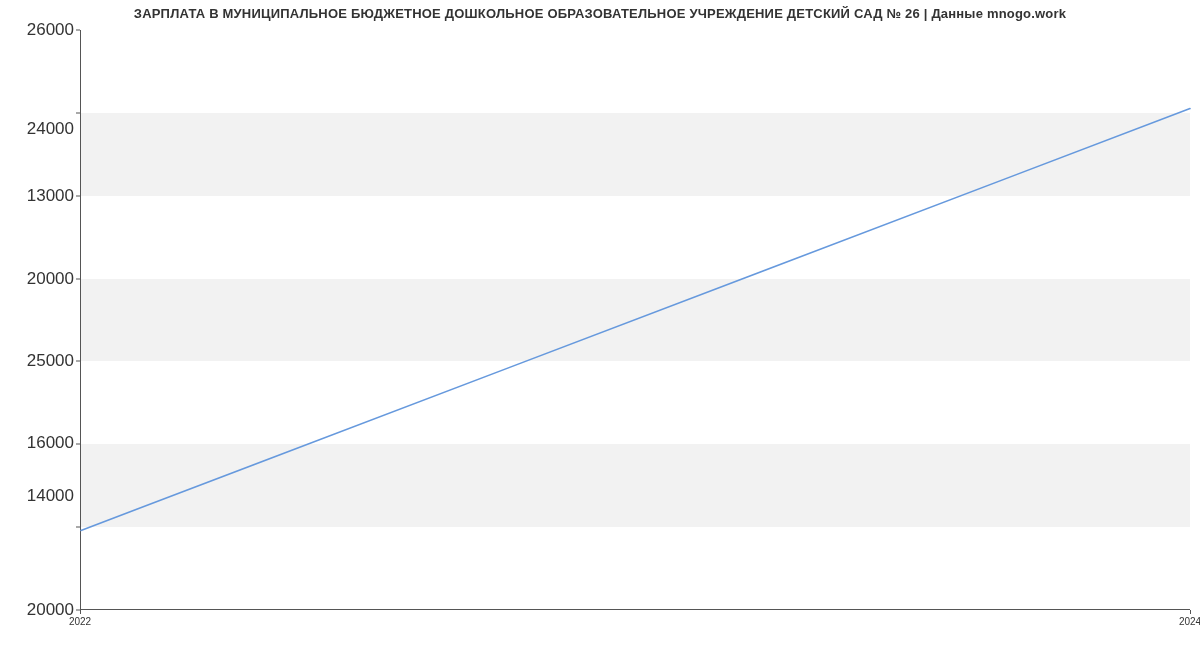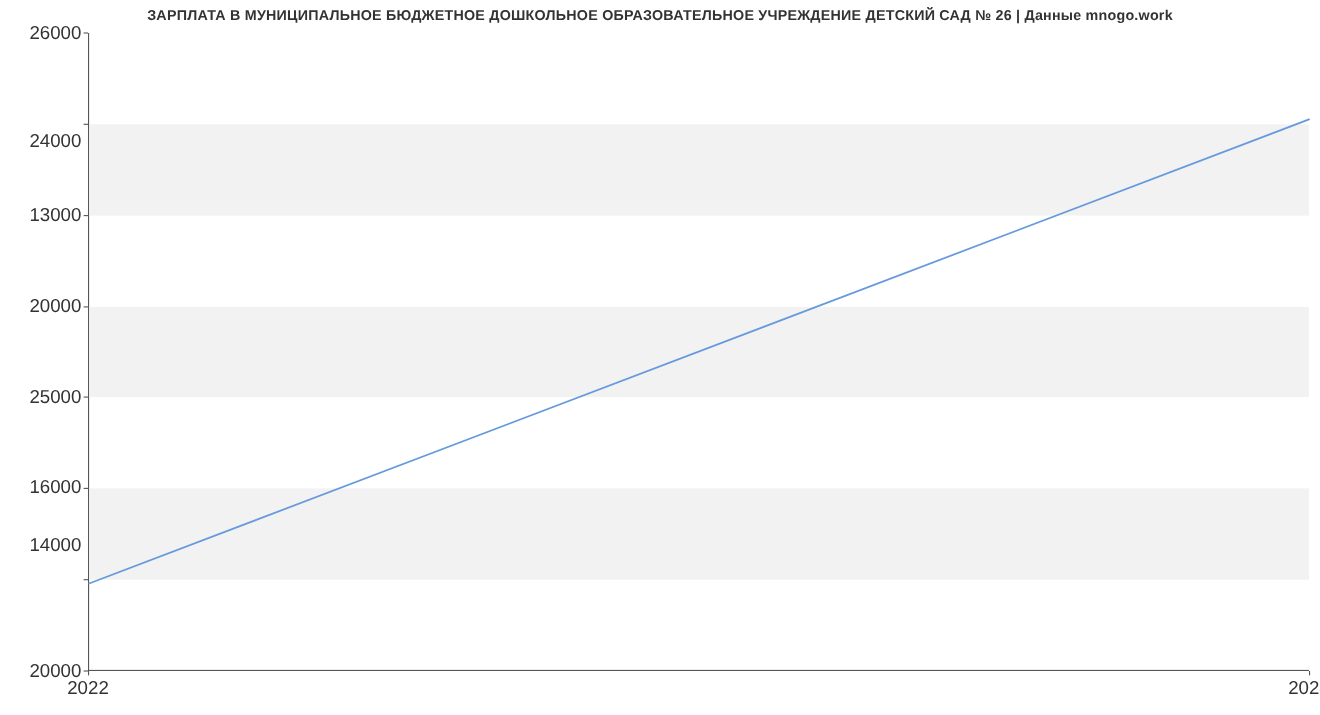--- a/index.html
+++ b/index.html
@@ -57,21 +57,21 @@
     position: absolute;
     left: 76px;
     width: 4px;
     height: 1px;
     background: #555555;
     transform: translateY(-0.5px);
   }
   .xtick {
     position: absolute;
     top: 616px;
-    font-size: 17px;
+    font-size: 10px;
     color: #333333;
     transform: translateX(-50%);
   }
   .xtick-mark {
     position: absolute;
     top: 610px;
     width: 1px;
     height: 4px;
     background: #555555;
   }

